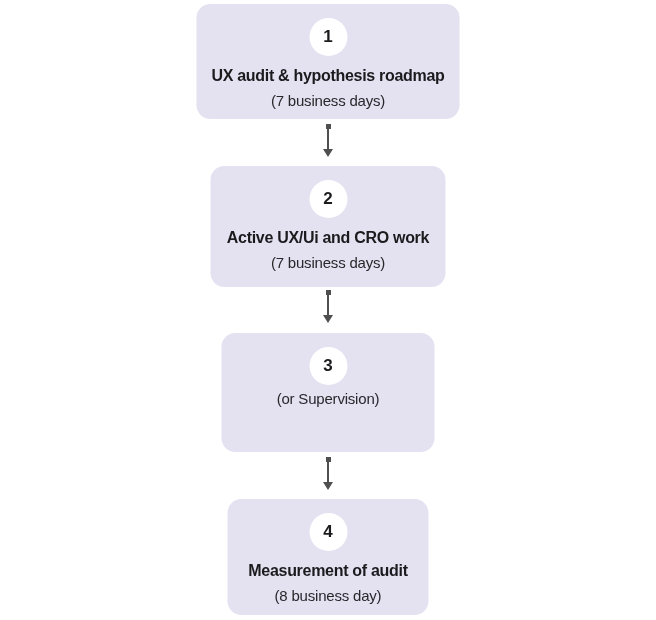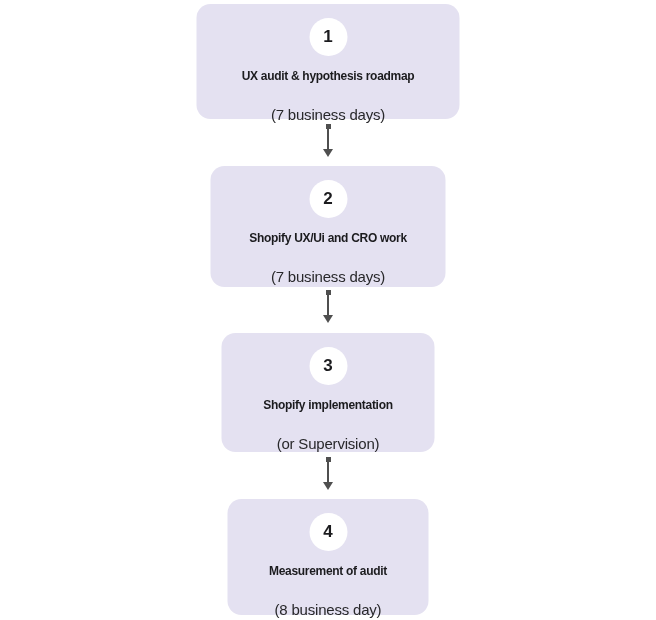--- a/index.html
+++ b/index.html
@@ -39,29 +39,29 @@
     justify-content: center;
     flex: 0 0 auto;
   }
   .badge span {
     font-size: 17px;
     font-weight: bold;
     color: #1B1B1E;
   }
   .title {
     margin-top: 9px;
-    font-size: 12px;
+    font-size: 16px;
     font-weight: bold;
     letter-spacing: -0.3px;
     line-height: 22px;
     color: #1B1B1E;
     white-space: nowrap;
   }
   .subtitle {
-    margin-top: 18px;
+    margin-top: 4px;
     font-size: 15px;
     font-weight: normal;
     letter-spacing: -0.2px;
     line-height: 20px;
     color: #28282B;
     white-space: nowrap;
   }
 
   .arrow {
     position: absolute;
@@ -105,35 +105,34 @@
   <div class="arrow arrow-0">
     <span class="tail"></span>
     <span class="stem"></span>
     <span class="head"></span>
   </div>
 
   <section class="step-box box-1">
     <div class="badge">
       <span>2</span>
     </div>
-    <h2 class="title">Shopify UX/Ui and CRO work</h2>
+    <h2 class="title">Active UX/Ui and CRO work</h2>
     <p class="subtitle">(7 business days)</p>
   </section>
 
   <div class="arrow arrow-1">
     <span class="tail"></span>
     <span class="stem"></span>
     <span class="head"></span>
   </div>
 
   <section class="step-box box-2">
     <div class="badge">
       <span>3</span>
     </div>
-    <h2 class="title">Shopify implementation</h2>
     <p class="subtitle">(or Supervision)</p>
   </section>
 
   <div class="arrow arrow-2">
     <span class="tail"></span>
     <span class="stem"></span>
     <span class="head"></span>
   </div>
 
   <section class="step-box box-3">

